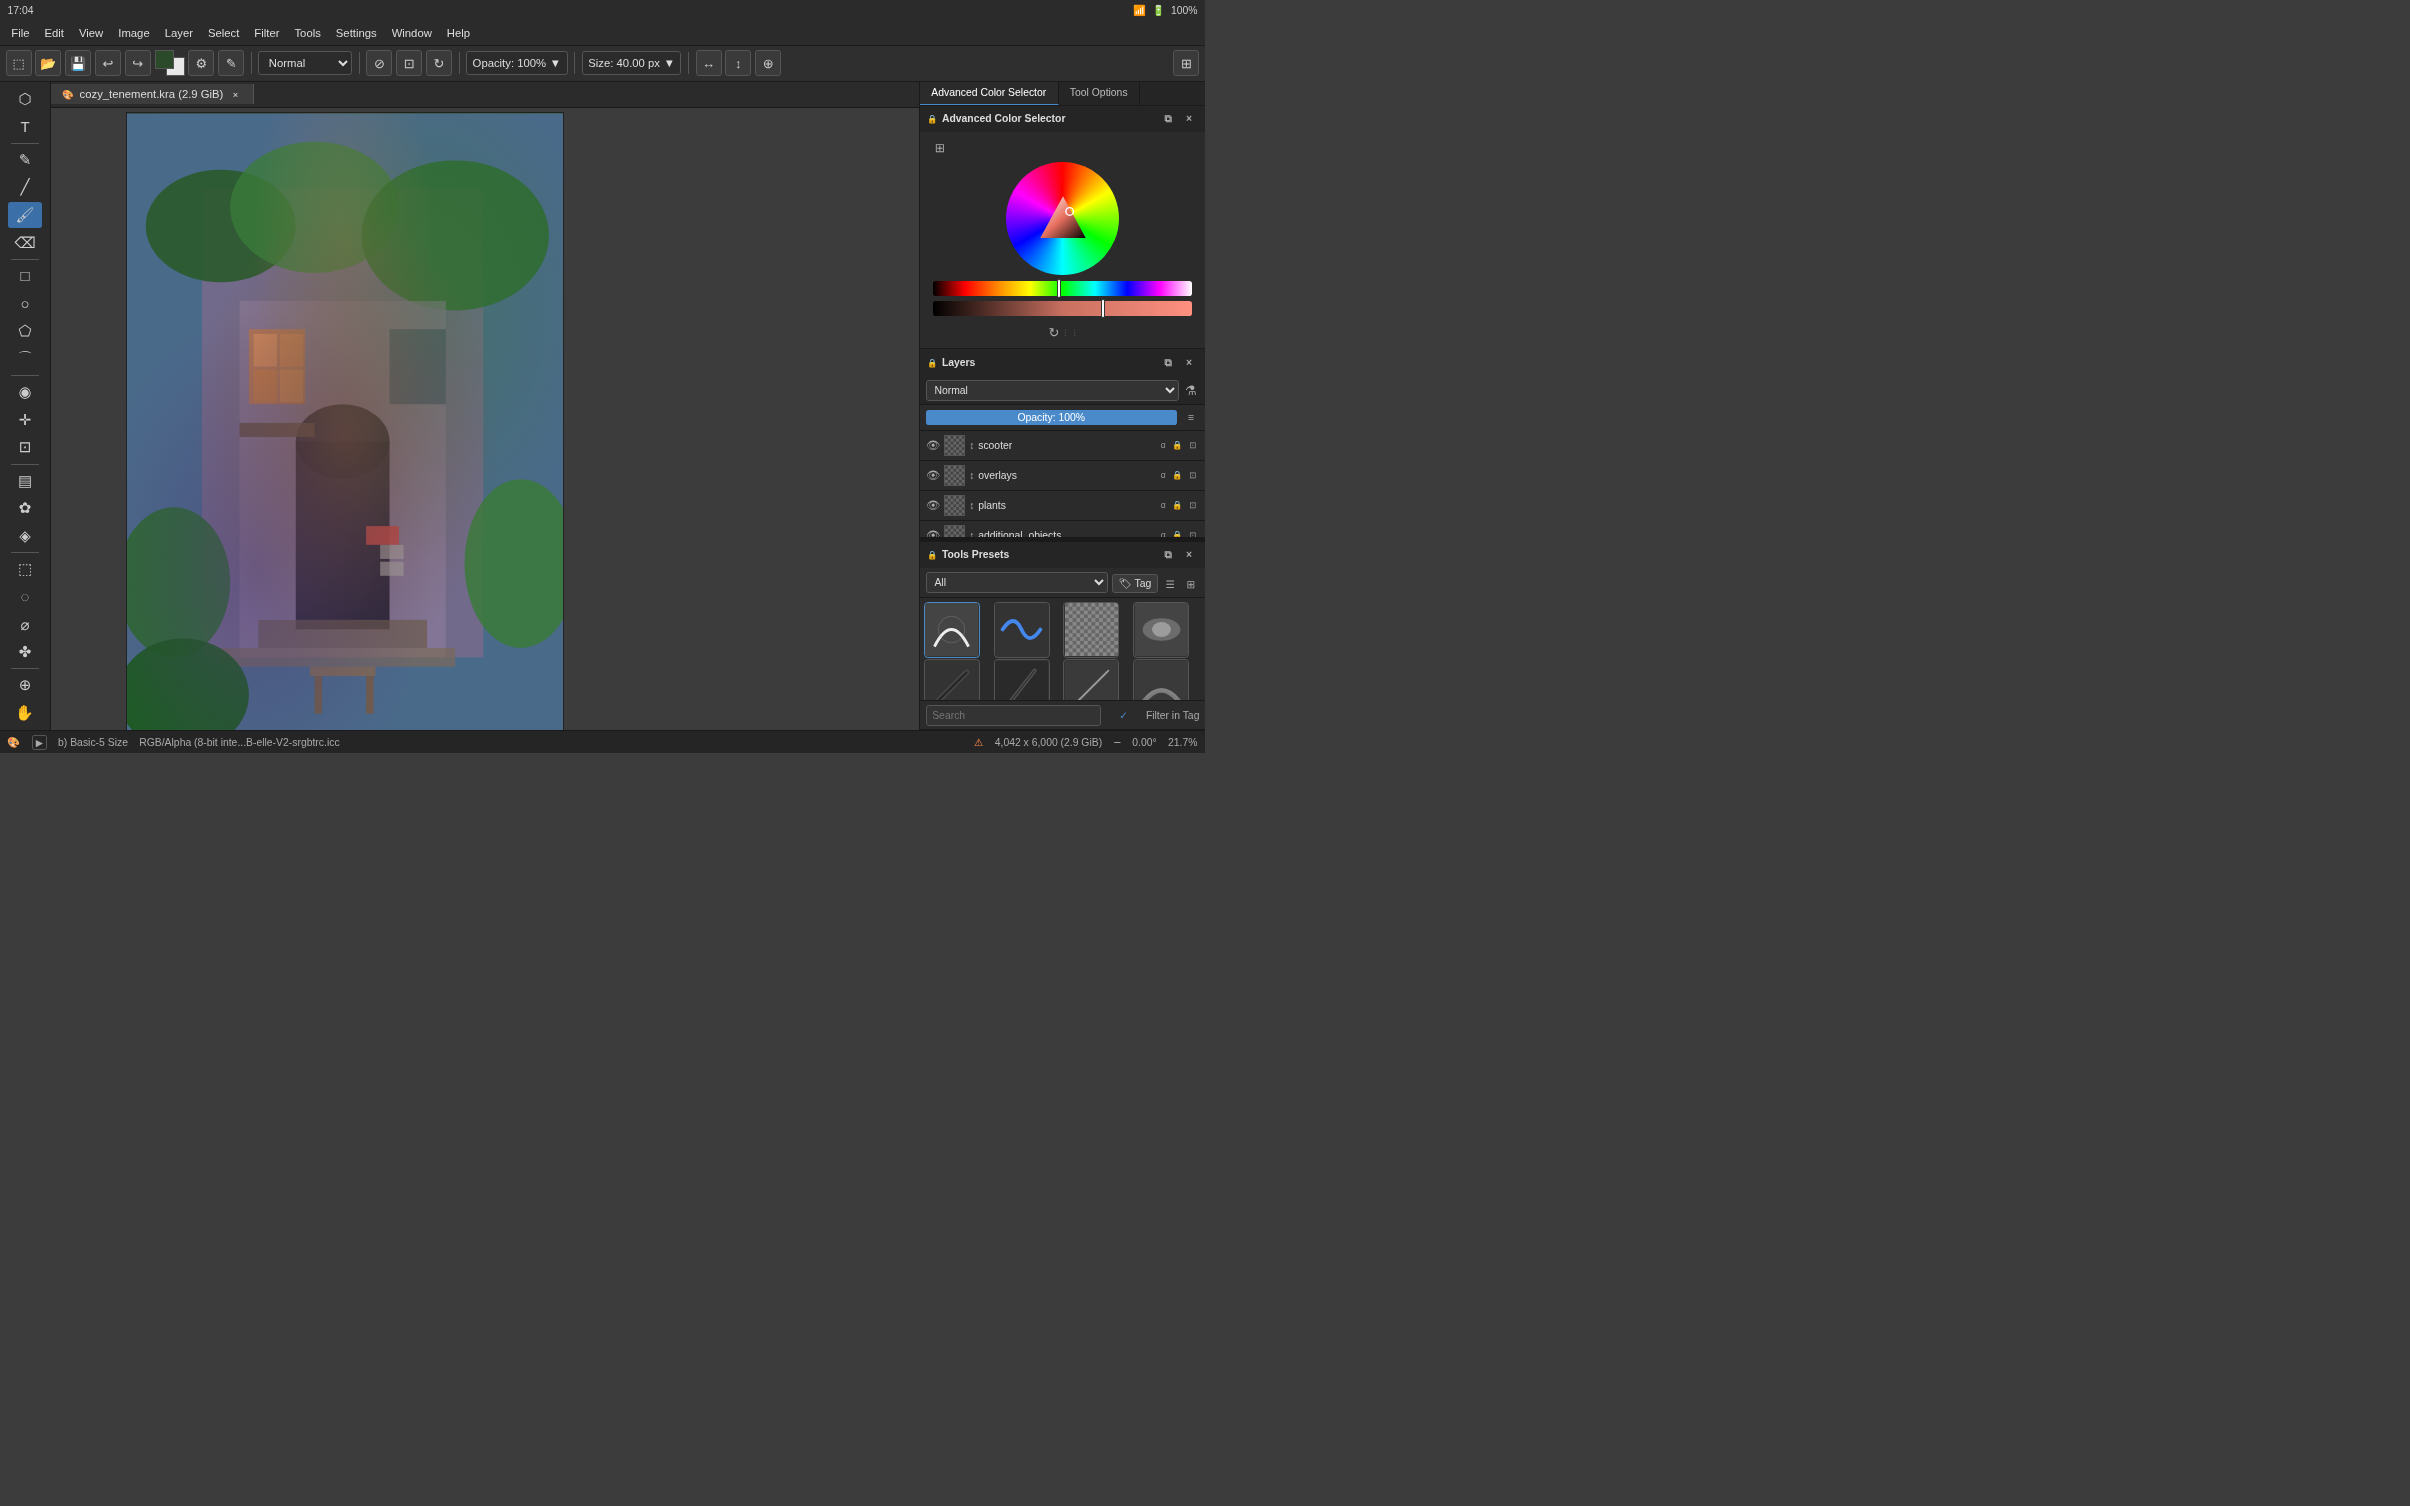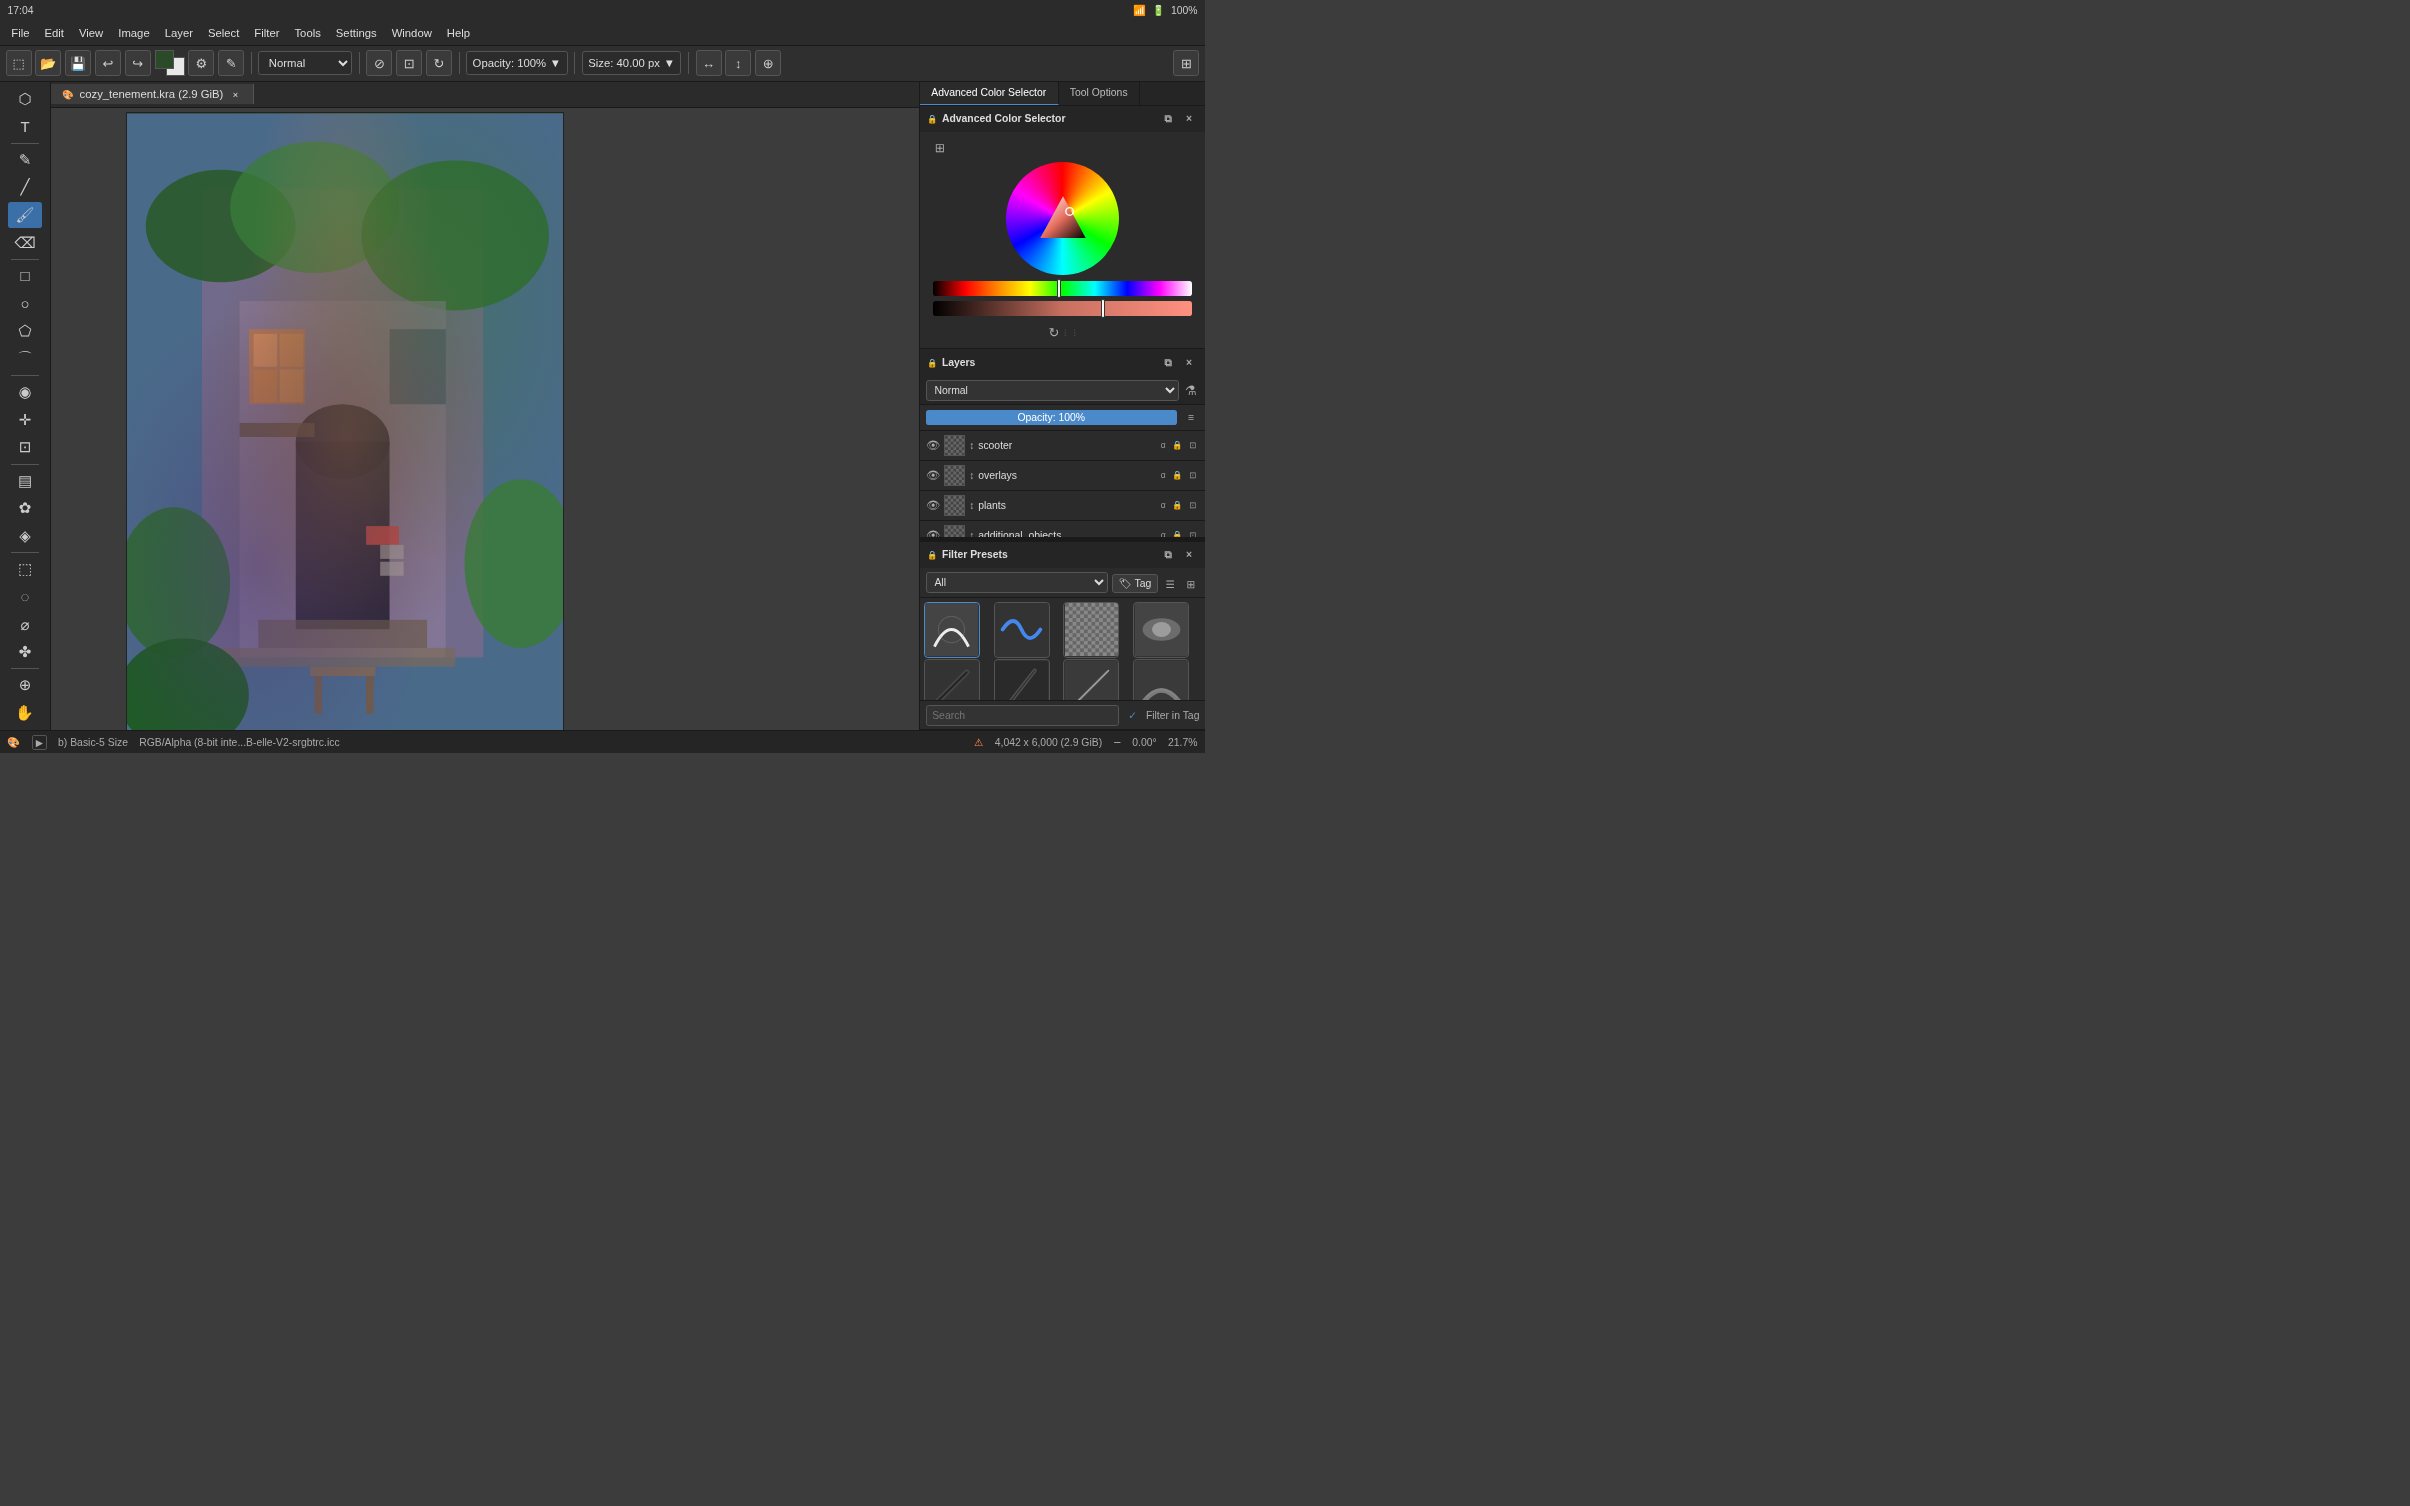--- a/index.html
+++ b/index.html
@@ -496,21 +496,21 @@
       width: 53px;
       height: 53px;
     }
 
     
     .search-bar {
       display: flex;
       align-items: center;
       padding: 3.8px 5.6px;
       border-top: 0.9px solid #1a1a1a;
-      gap: 9px;
+      gap: 18px;
     }
     .search-input {
       flex: 1;
       height: 21px;
       background: #333;
       border: 0.9px solid #555;
       border-radius: 2.8px;
       color: #ddd;
       padding: 0 5.6px;
       font-size: 10.4px;
@@ -890,21 +890,21 @@
 
       </div>
     </div>
 
     <div class="panel-resize-handle"></div>
 
     <div class="panel-section" style="flex:1; display:flex; flex-direction:column; overflow:hidden;">
       <div class="panel-section-header">
         <div class="header-left">
           <span style="color:#888;font-size:8.5px;">🔒</span>
-          <span>Filter Presets</span>
+          <span>Tools Presets</span>
         </div>
         <div class="header-right">
           <div class="panel-icon-btn">⧉</div>
           <div class="panel-icon-btn">×</div>
         </div>
       </div>
       <div class="brush-presets-content">
         <div class="brush-filter-bar">
           <select class="brush-filter-select">
             <option>All</option>

